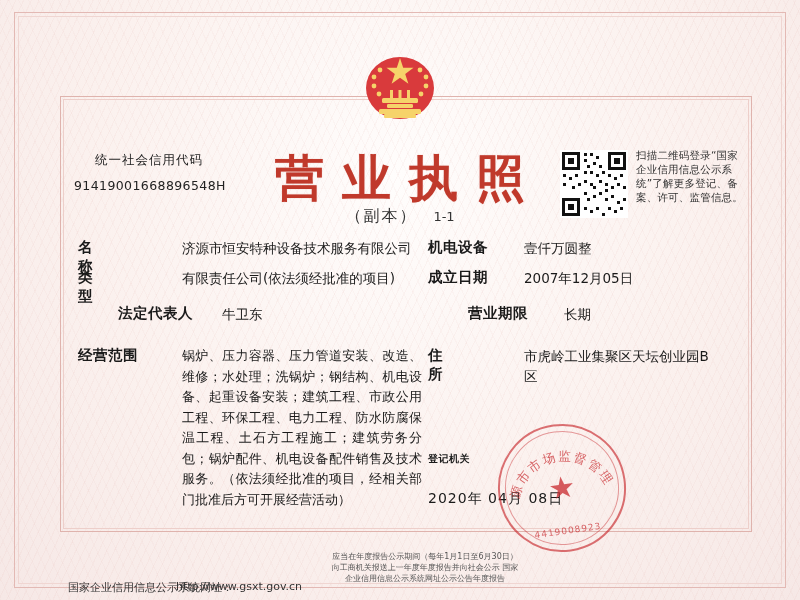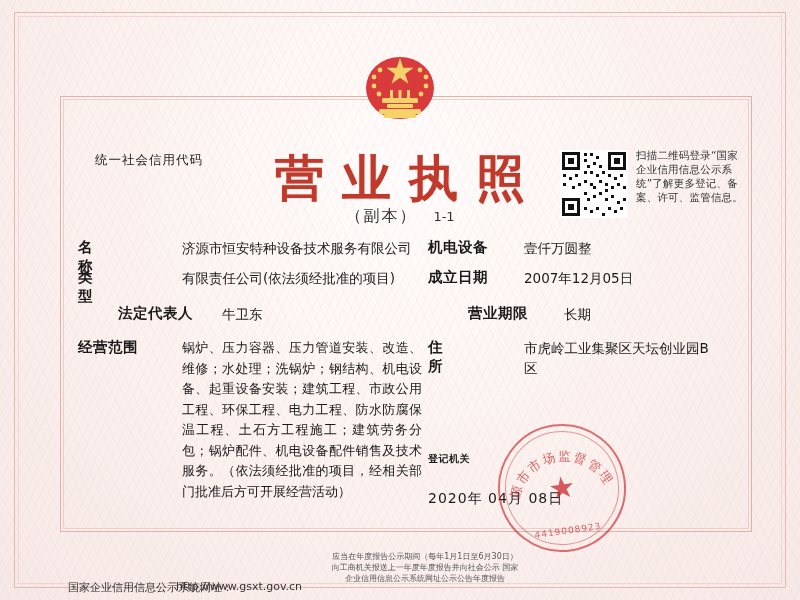--- a/index.html
+++ b/index.html
@@ -190,20 +190,21 @@
         <rect x="36" y="42" width="3" height="9" fill="#f6d36a"></rect>
         <rect x="53" y="42" width="3" height="9" fill="#f6d36a"></rect>
         <rect x="44.5" y="42" width="3" height="9" fill="#f6d36a"></rect>
         <rect x="30" y="66" width="32" height="4" rx="1" fill="#f6d36a"></rect>
       </g>
     </svg>
   </div>
 
   <div class="code-block">
     <div class="label">统一社会信用代码</div>
+    <div class="value">91419001668896548H</div>
   </div>
 
   <div class="title">营业执照</div>
   <div class="subtitle">
     <span>（副本）</span><span class="num">1-1</span>
   </div>
 
   <div class="qr">
     <svg viewBox="0 0 68 68" width="68" height="68">
       <rect width="68" height="68" fill="#fff"></rect>
@@ -294,21 +295,21 @@
       <div class="col-left">
         <div class="lbl">法定代表人</div>
         <div class="val">牛卫东</div>
       </div>
       <div class="col-right">
         <div class="lbl">营业期限</div>
         <div class="val">长期</div>
       </div>
     </div>
 
-    <div class="row" style="top:0;height:150px;">
+    <div class="row" style="top:8px;height:150px;">
       <div class="col-left">
         <div class="lbl">经营范围</div>
         <div class="scope-val">锅炉、压力容器、压力管道安装、改造、维修；水处理；洗锅炉；钢结构、机电设备、起重设备安装；建筑工程、市政公用工程、环保工程、电力工程、防水防腐保温工程、土石方工程施工；建筑劳务分包；锅炉配件、机电设备配件销售及技术服务。（依法须经批准的项目，经相关部门批准后方可开展经营活动）</div>
       </div>
       <div class="col-right">
         <div class="lbl sp">住　　所</div>
         <div class="val" style="width:190px;">市虎岭工业集聚区天坛创业园B区</div>
       </div>
     </div>
 

